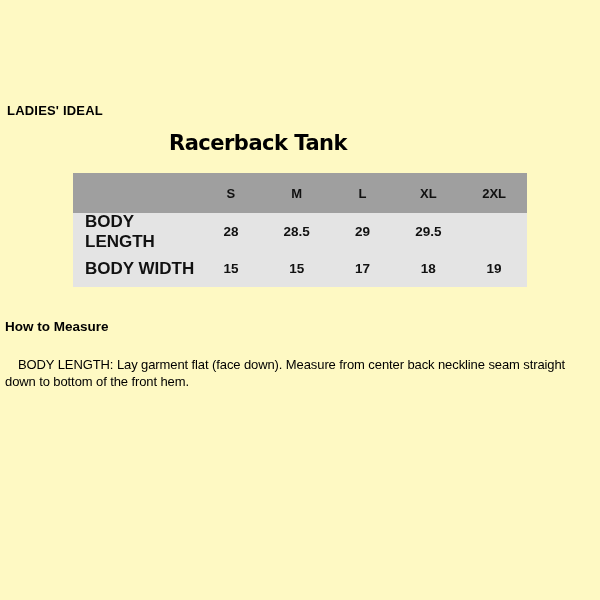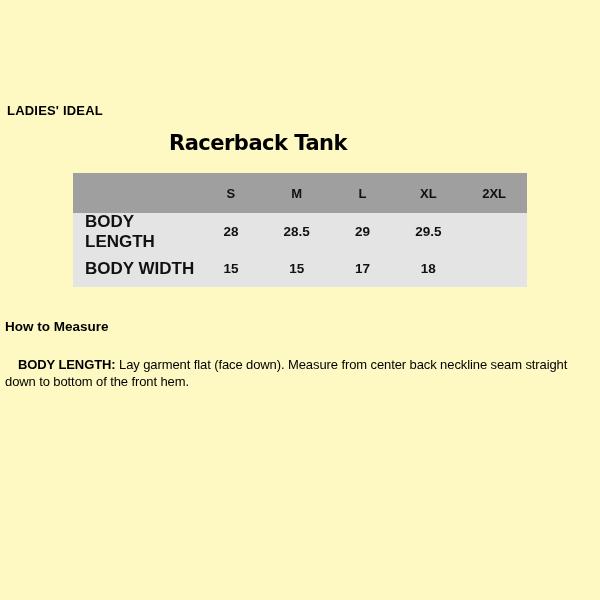--- a/index.html
+++ b/index.html
@@ -78,21 +78,21 @@
   }
   .measure-body {
     position: absolute;
     left: 5px; top: 356px;
     width: 593px;
     font-size: 13px;
     line-height: 17px;
     letter-spacing: -0.1px;
   }
   .measure-item { margin: 0 0 4px 0; }
-  .measure-item strong { font-weight: bold; padding-left: 13px; }
+  .measure-item strong { font-weight: normal; padding-left: 13px; }
 </style>
 </head>
 <body>
 
 <div class="page">
 
   <div class="brand">LADIES' IDEAL</div>
 
   <div class="spec-row">
     <div class="product-title">Racerback Tank</div>
@@ -115,20 +115,21 @@
       <div class="t-cell data-col">29</div>
       <div class="t-cell data-col">29.5</div>
     </div>
 
     <div class="t-row body">
       <div class="t-cell label-col">BODY WIDTH</div>
       <div class="t-cell data-col">15</div>
       <div class="t-cell data-col">15</div>
       <div class="t-cell data-col">17</div>
       <div class="t-cell data-col">18</div>
+      <div class="t-cell data-col">19</div>
     </div>
   </div>
 
   <div class="measure-heading">How to Measure</div>
 
   <div class="measure-body">
     <p class="measure-item"><strong>BODY LENGTH:</strong> <span>Lay garment flat (face down). Measure from center back neckline seam straight down to bottom of the front hem.</span></p>
   </div>
 
 </div>

